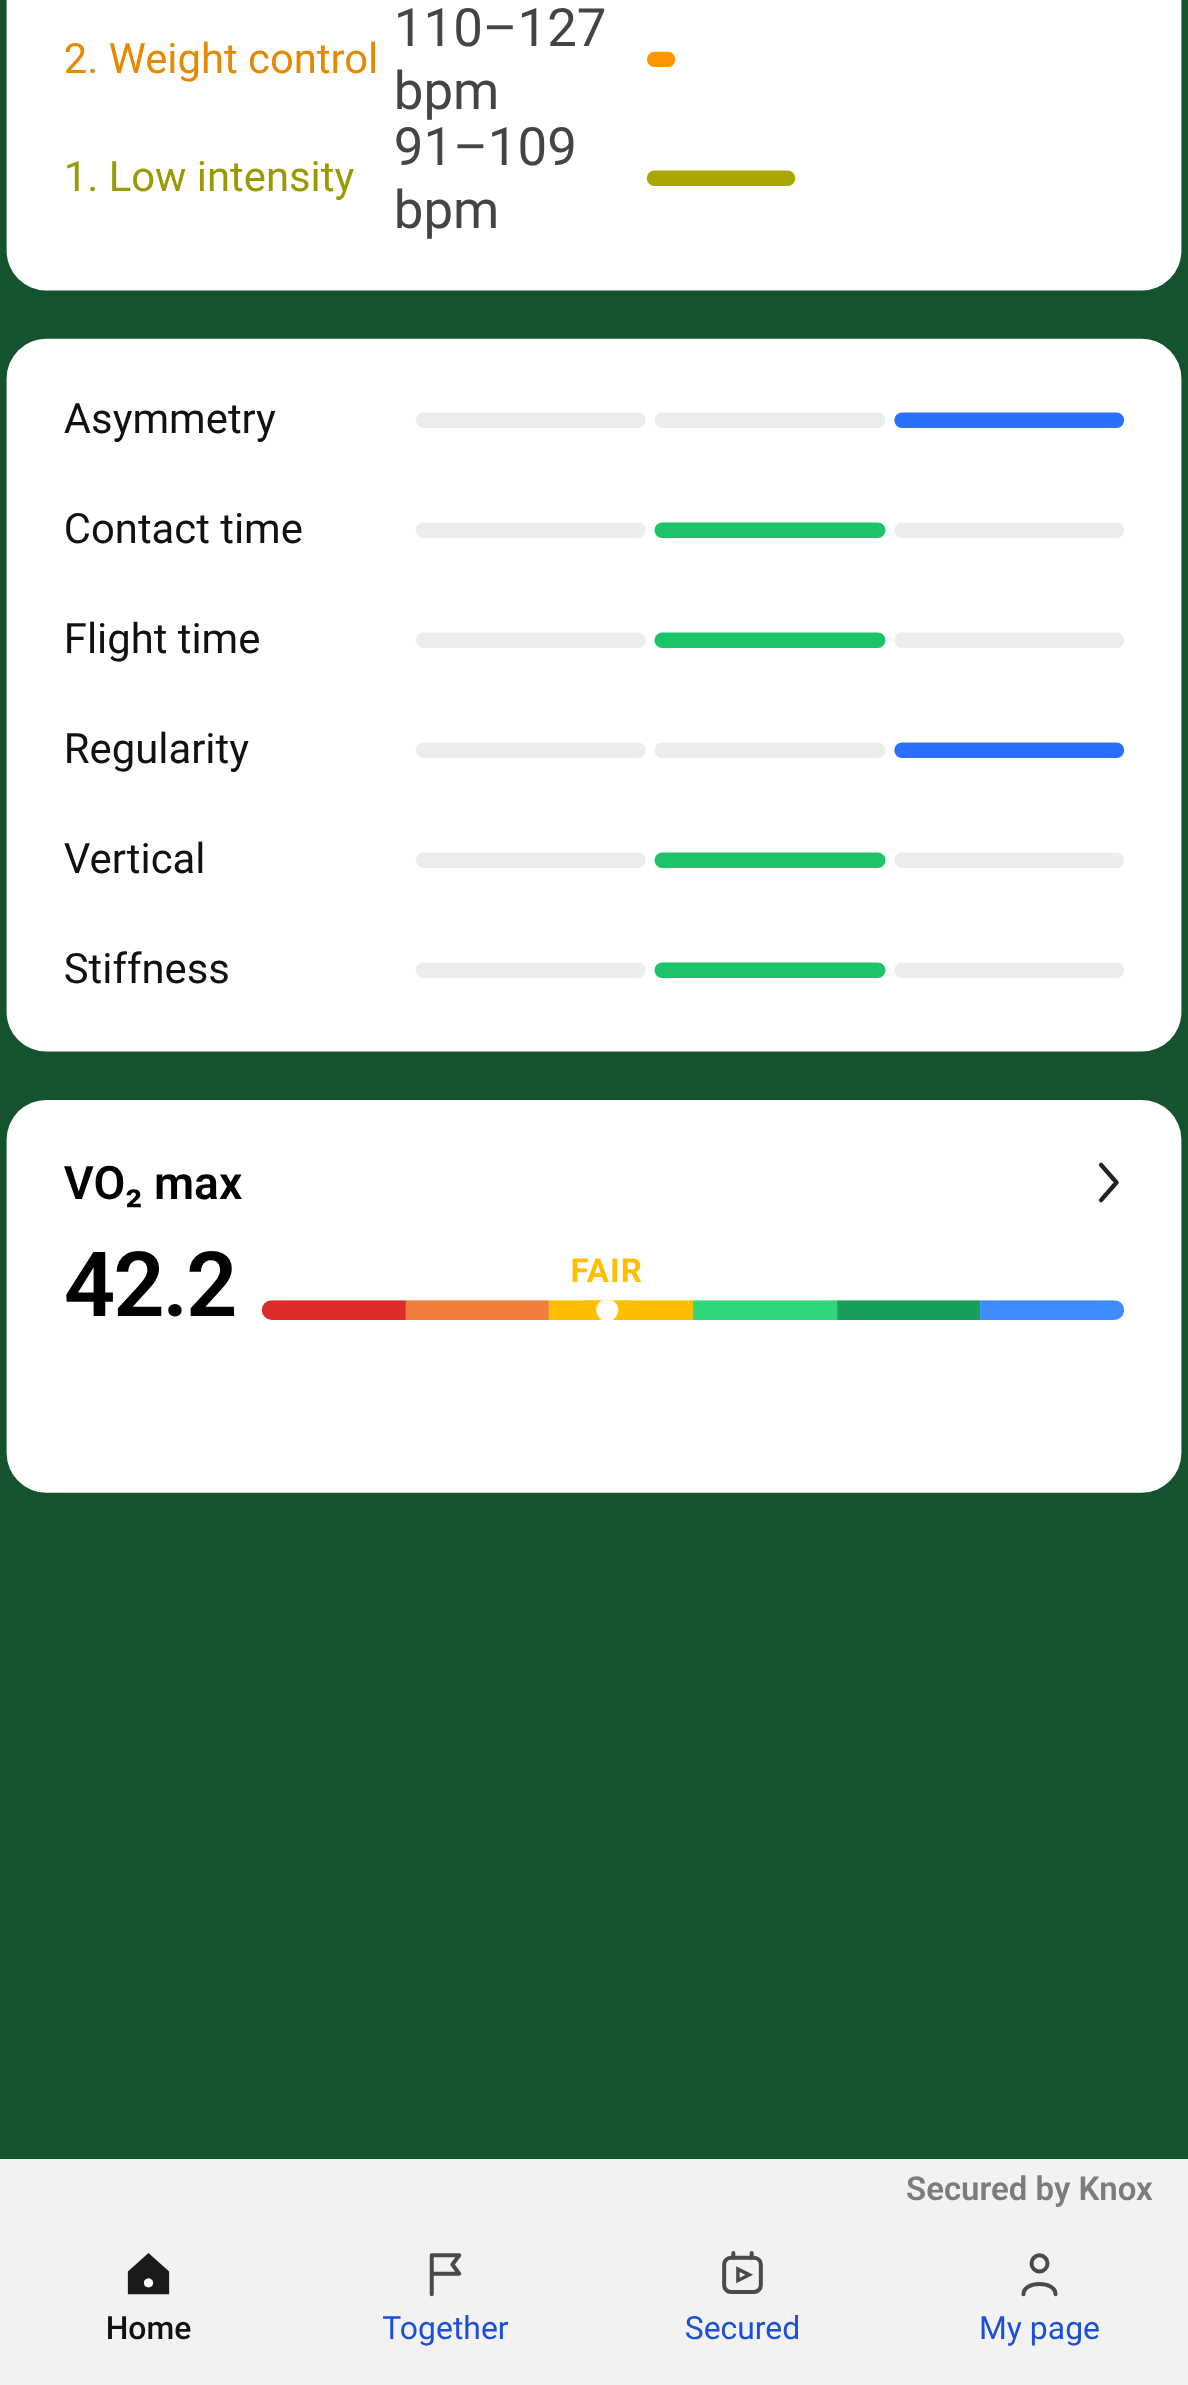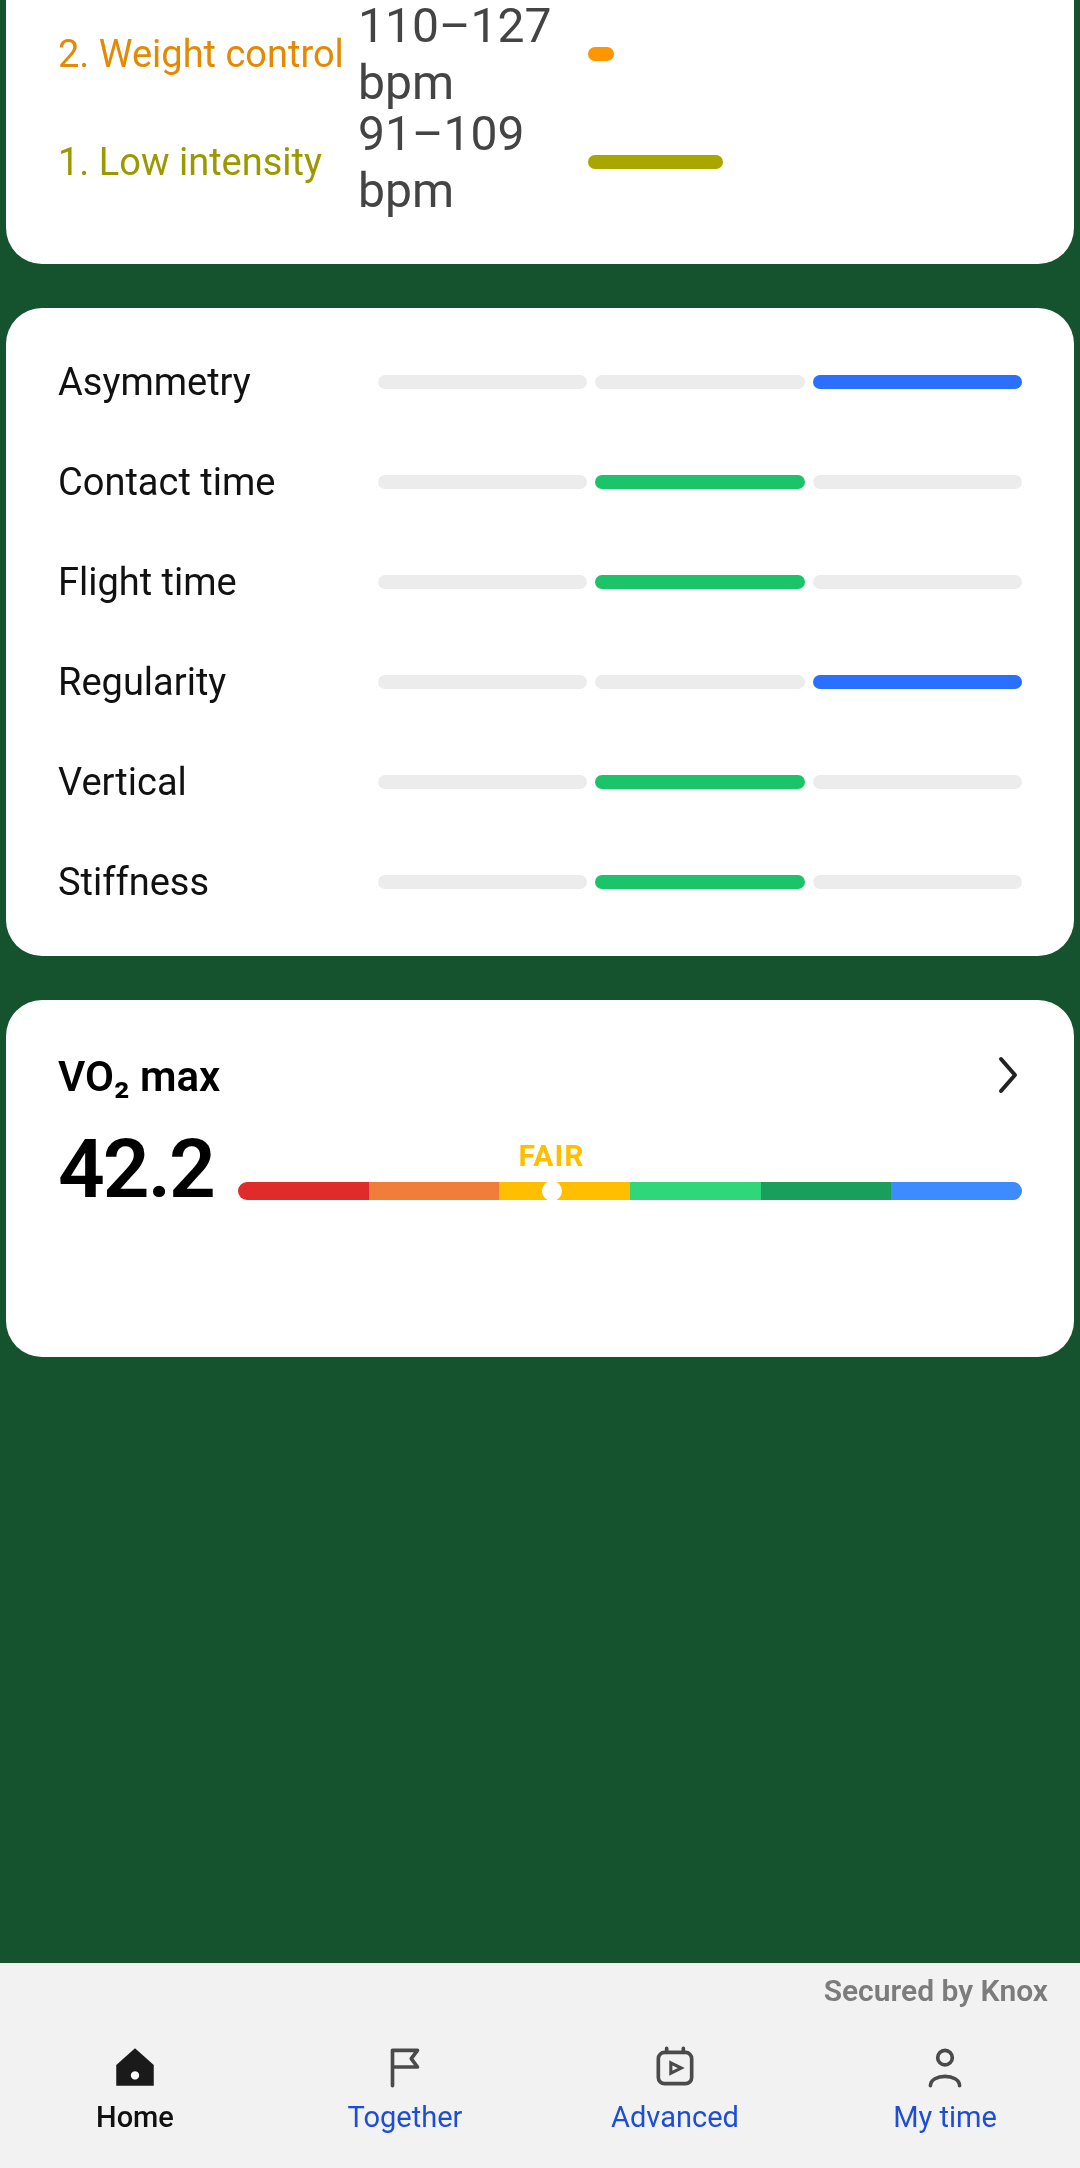--- a/index.html
+++ b/index.html
@@ -262,25 +262,25 @@
       <span class="tab-label">Together</span>
     </div>
     <div class="tab">
       <span class="tab-icon">
         <svg viewBox="0 0 48 48">
             <rect x="8" y="10" width="32" height="30" rx="6" fill="none" stroke="#4a4a4a" stroke-width="3.5"></rect>
             <path d="M16 10 V6 M32 10 V6" stroke="#4a4a4a" stroke-width="3.5" stroke-linecap="round"></path>
             <path d="M20 20 L30 25 L20 30 Z" fill="none" stroke="#4a4a4a" stroke-width="3"></path>
           </svg>
       </span>
-      <span class="tab-label">Advanced</span>
+      <span class="tab-label">Secured</span>
     </div>
     <div class="tab">
       <span class="tab-icon">
         <svg viewBox="0 0 48 48">
             <circle cx="24" cy="15" r="7" fill="none" stroke="#4a4a4a" stroke-width="3.5"></circle>
             <path d="M10 42 C10 30 38 30 38 42" fill="none" stroke="#4a4a4a" stroke-width="3.5" stroke-linecap="round"></path>
           </svg>
       </span>
-      <span class="tab-label">My time</span>
+      <span class="tab-label">My page</span>
     </div>
   </div>
 </div>
 
 </body></html>

